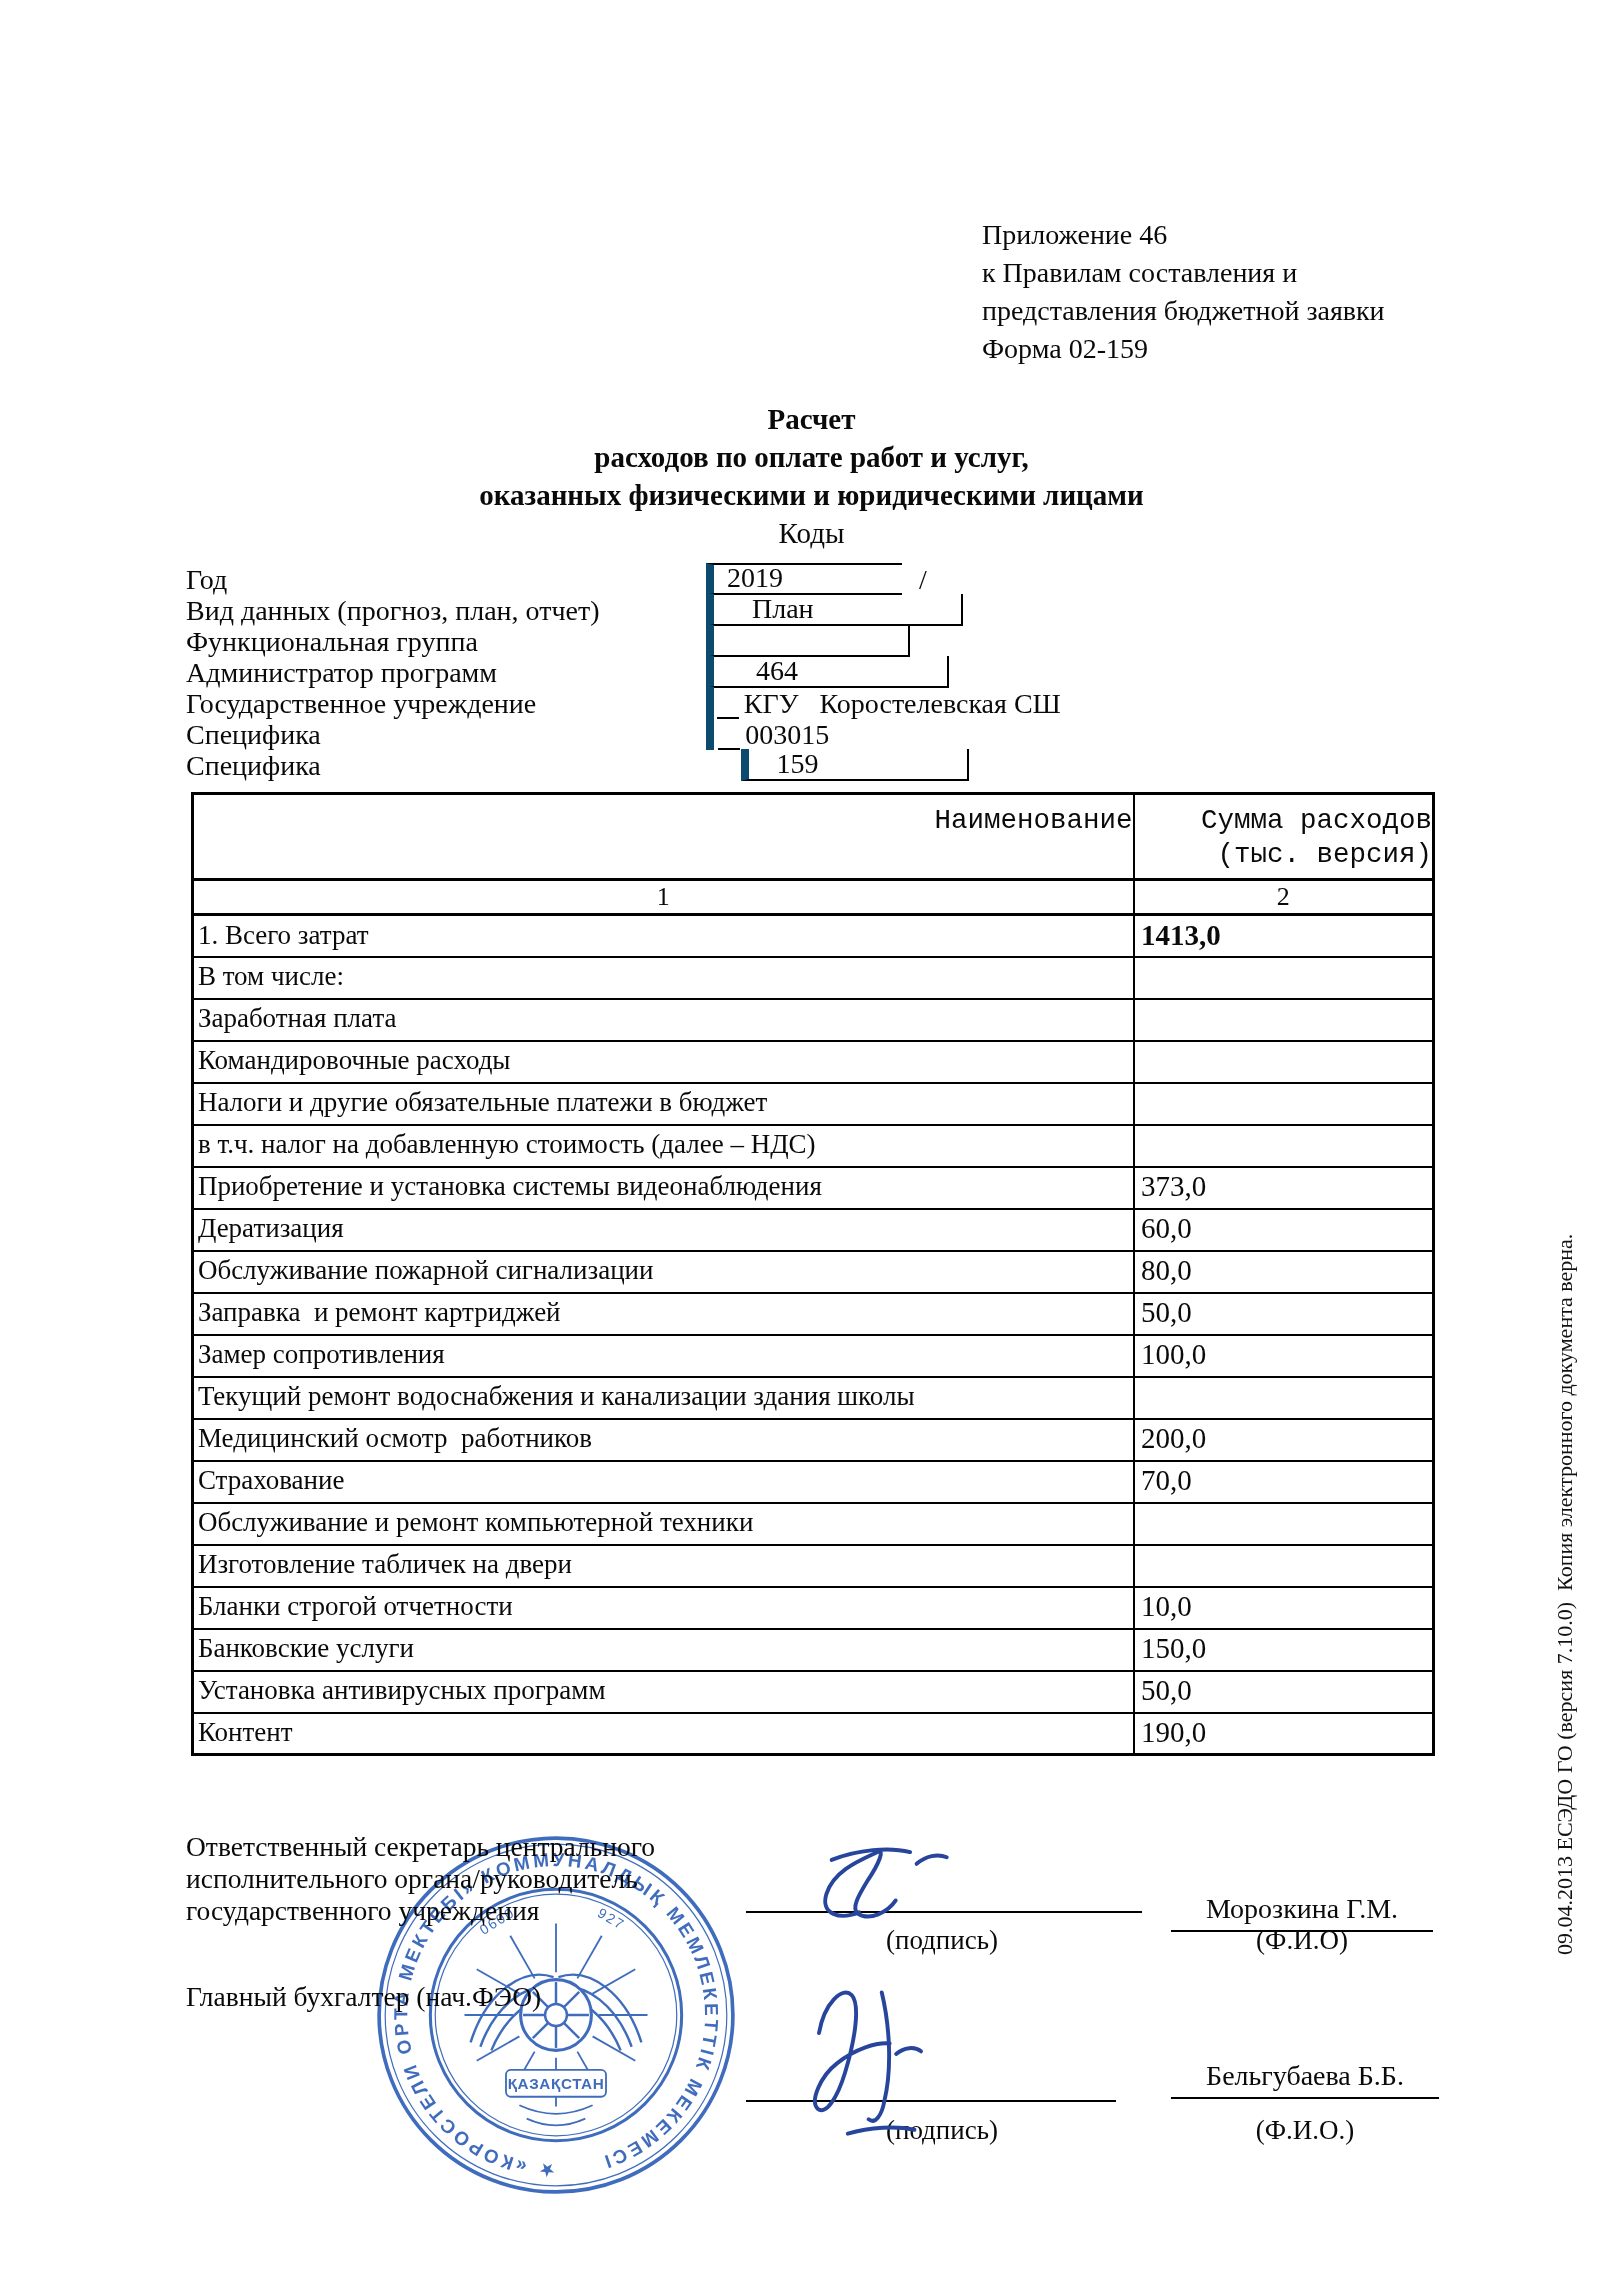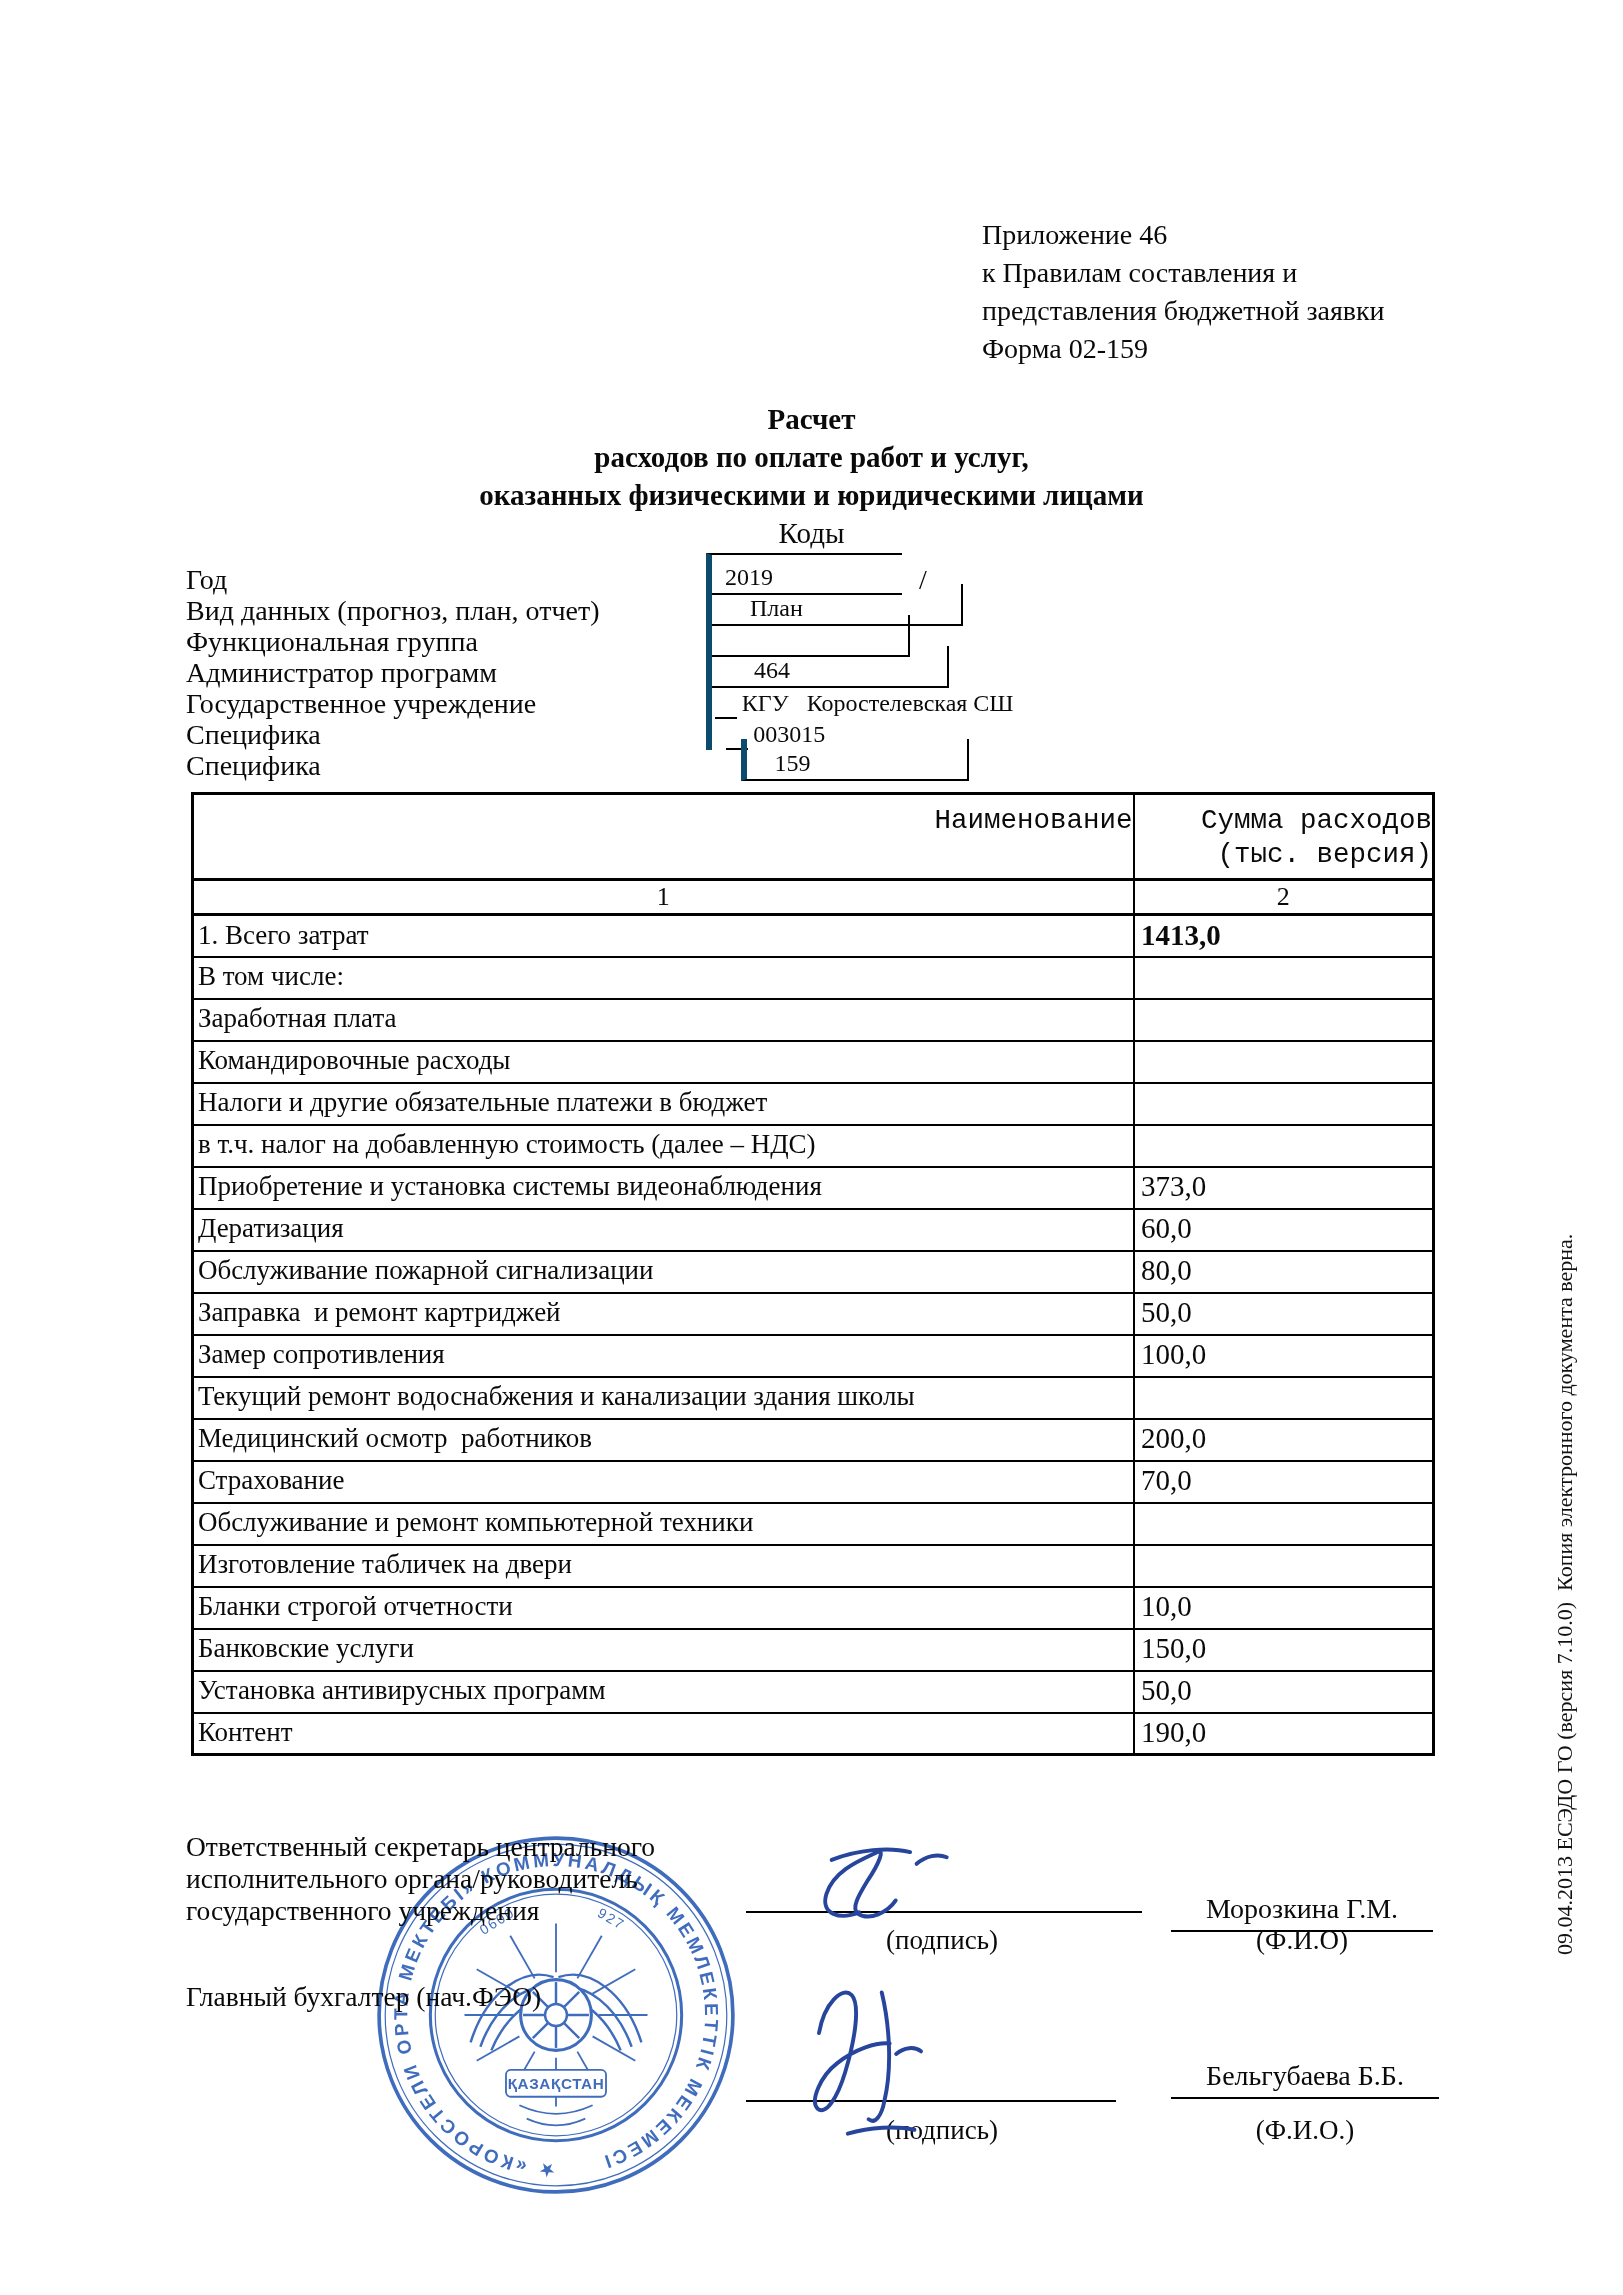--- a/index.html
+++ b/index.html
@@ -21,33 +21,33 @@
     position:absolute; left:0; top:400px; width:1623px;
     text-align:center; font-size:29px; line-height:38px; font-weight:bold;
   }
   .doc-title .codes { font-weight:normal; }
 
   
   .fields { position:absolute; left:186px; top:564px; width:1243px; }
   .frow { display:flex; align-items:flex-end; height:31px; }
   .flabel { flex:0 0 520px; font-size:28px; line-height:30px; }
   .fbox {
-    display:inline-flex; align-items:flex-end; height:42px;
-    border-left:6px solid #0c4a6e; border-bottom:2px solid #000;
-    font-size:24px; line-height:31px;
+    display:inline-flex; align-items:flex-end; height:32px;
+    border-left:8px solid #0c4a6e; border-bottom:2px solid #000;
+    font-size:28px; line-height:31px;
   }
   .fval { white-space:pre; }
   .useg { display:inline-block; width:22px; height:30px;
           border-bottom:2px solid #000; margin-right:5.2px; }
   .fbox-year       { width:196px; padding-left:13px; border-top:2px solid #000; }
   .fbox-datatype   { width:257px; padding-left:38px; border-right:2px solid #000; }
   .fbox-funcgroup  { width:204px; border-right:2px solid #000; }
   .fbox-admin      { width:243px; padding-left:42px; border-right:2px solid #000; }
   .fbox-institution{ width:366px; padding-left:2.6px;  border-bottom:none; }
-  .fbox-program    { width:275px; padding-left:14px;  border-bottom:none; }
+  .fbox-program    { width:275px; padding-left:4px;  border-bottom:none; }
   .fbox-specifics  { width:228px; padding-left:27.5px; border-right:2px solid #000;margin-left:35px; }
   .fsuffix { font-size:28px; margin-left:17px; line-height:31px; }
 
   
   table.exp {
     position:absolute; left:191px; top:792px; width:1241px;
     border-collapse:collapse; table-layout:fixed;
     font-size:27px;
   }
   table.exp, table.exp td { border:2px solid #000; }

